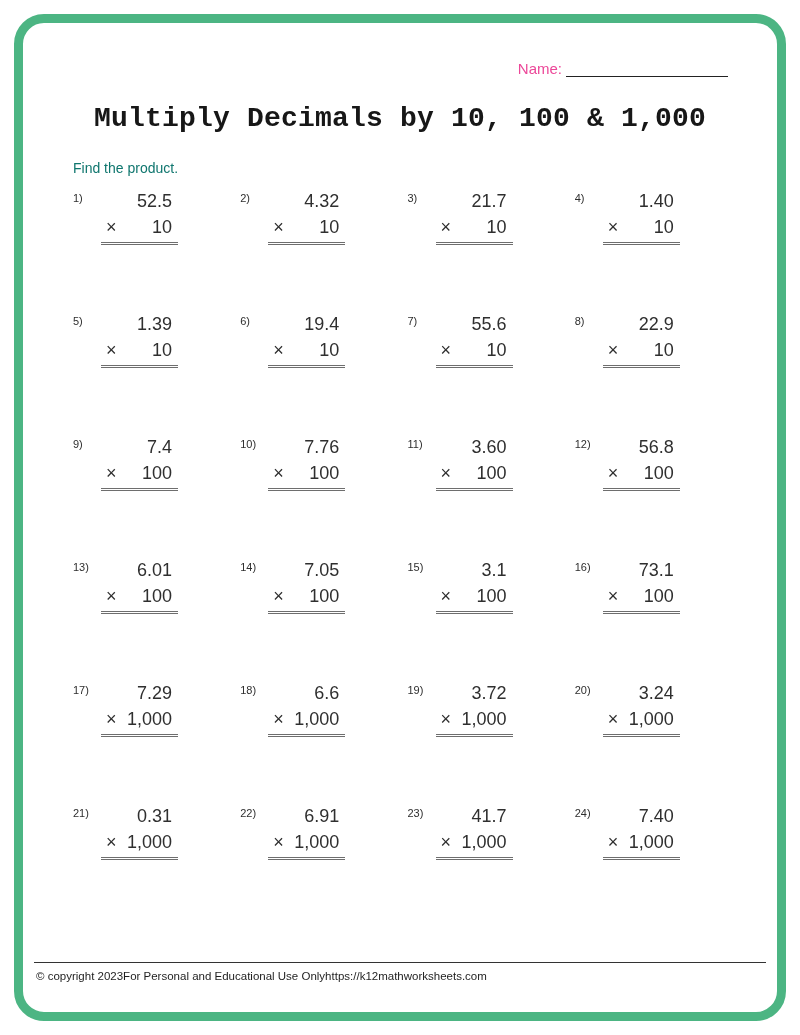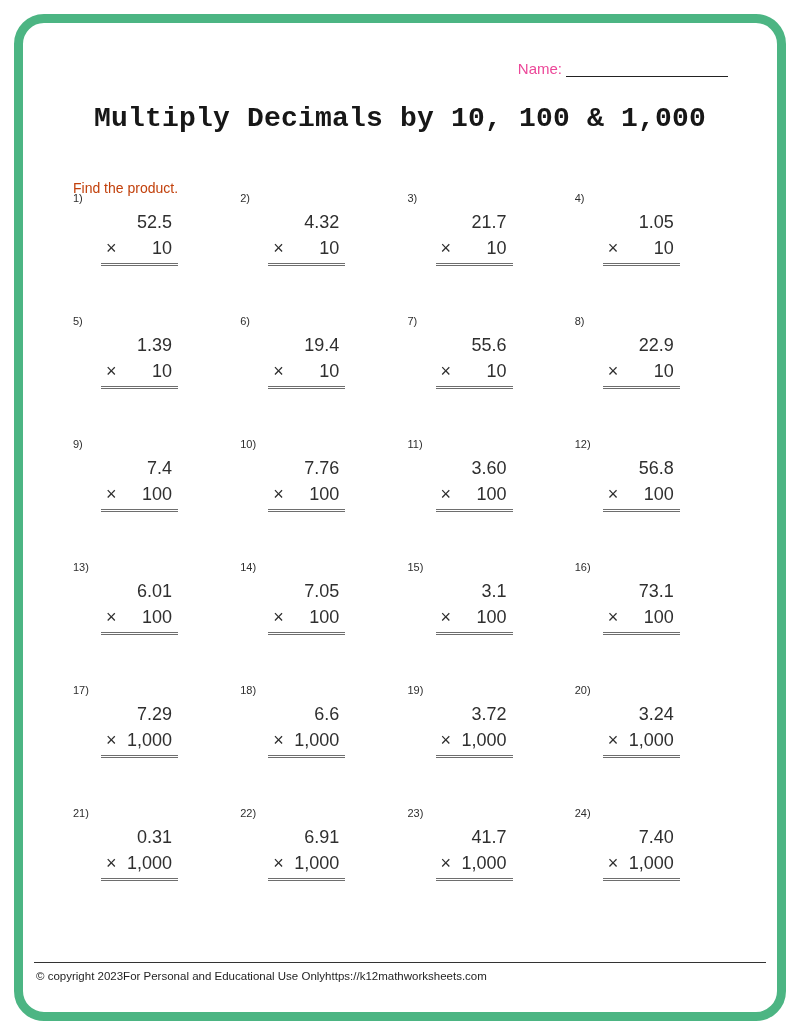--- a/index.html
+++ b/index.html
@@ -39,23 +39,23 @@
     margin: 3px;
     text-align: center;
     font-size: 28px;
     font-weight: 700;
     color: #171717;
     letter-spacing: 0.2px;
     font-family: Liberation Mono, monospace;
   }
   .instruction {
     position: absolute;
-    top: 180px; left: 73px;
+    top: 160px; left: 73px;
     font-size: 14px;
-    color: #c2410c;
+    color: #0f766e;
   }
   .grid {
     position: absolute;
     top: 190px; left: 73px; right: 58px;
     display: grid;
     grid-template-columns: repeat(4, 1fr);
     row-gap: 57px;
   }
   .problem {
     display: flex;
@@ -66,21 +66,20 @@
     font-size: 11px;
     color: #2e2e2e;
     width: 26px;
     flex: 0 0 26px;
     padding-top: 2px;
   }
   .pbody {
     margin-left: 4px;
     min-width: 72px;
     display: inline-block;
-    margin-top: 21px;
   }
   .top-num {
     text-align: right;
     font-size: 18px;
     line-height: 22px;
     padding-right: 3px;
     color: #2f2f2f;
   }
   .mul-row {
     display: flex;
@@ -158,21 +157,21 @@
           <div class="mul-row">
             <span>×</span>
             <span>10</span>
           </div>
           <div class="answer-line"></div>
         </div>
       </div>
       <div class="problem">
         <span class="plabel">4)</span>
         <div class="pbody">
-          <div class="top-num">1.05</div>
+          <div class="top-num">1.40</div>
           <div class="mul-row">
             <span>×</span>
             <span>10</span>
           </div>
           <div class="answer-line"></div>
         </div>
       </div>
       <div class="problem">
         <span class="plabel">5)</span>
         <div class="pbody">

